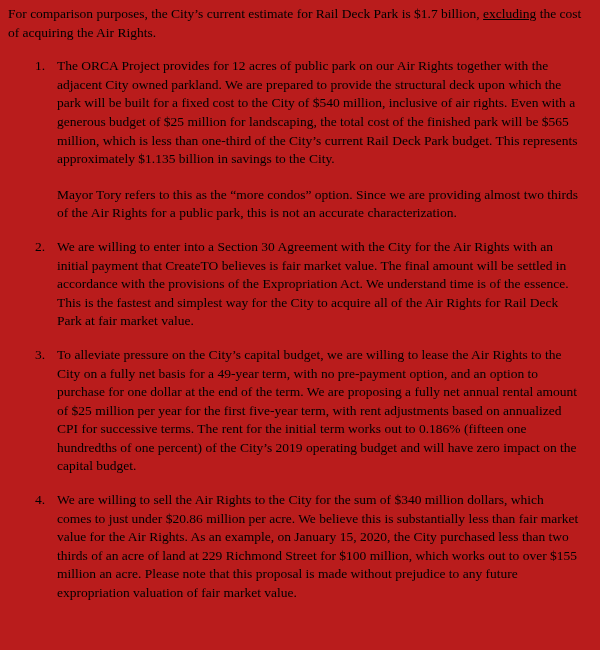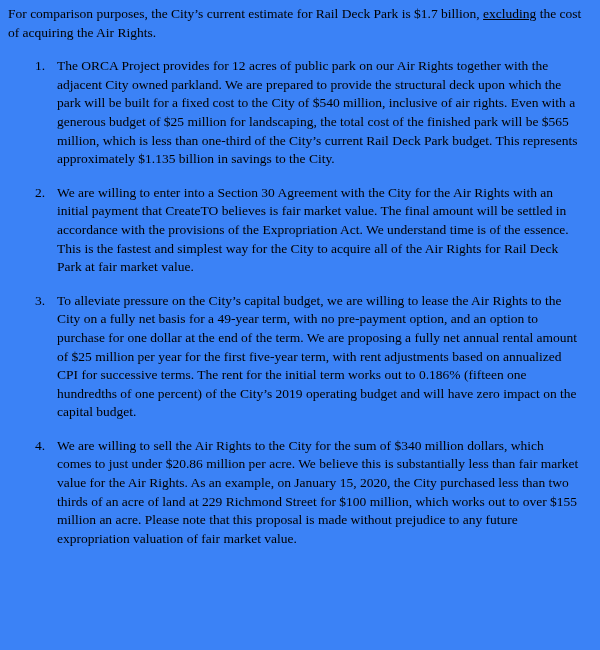--- a/index.html
+++ b/index.html
@@ -15,21 +15,21 @@
   .page {
     position: relative;
     width: 600px;
     height: 650px;
     box-sizing: border-box;
     padding: 5px 10px 0 8px;
     font-family: "Liberation Serif", "DejaVu Serif", serif;
     font-size: 13.5px;
     line-height: 18.6px;
     color: #000000;
-    background: #3b82f6;
+    background: #b91c1c;
   }
   .intro {
     margin: 0 0 15px 0;
     padding-right: 2px;
   }
   .underline {
     text-decoration: underline;
   }
   .item {
     position: relative;
@@ -58,20 +58,21 @@
 </head>
 <body>
 
 <div class="page">
 
   <p class="intro"><span>For comparison purposes, the City’s current estimate for Rail Deck Park is $1.7 billion, </span><span class="underline">excluding</span><span> the cost of acquiring the Air Rights.</span></p>
 
   <div class="item">
     <span class="num">1.</span>
     <div class="body">The ORCA Project provides for 12 acres of public park on our Air Rights together with the adjacent City owned parkland. We are prepared to provide the structural deck upon which the park will be built for a fixed cost to the City of $540 million, inclusive of air rights. Even with a generous budget of $25 million for landscaping, the total cost of the finished park will be $565 million, which is less than one-third of the City’s current Rail Deck Park budget. This represents approximately $1.135 billion in savings to the City.</div>
+    <div class="note">Mayor Tory refers to this as the “more condos” option. Since we are providing almost two thirds of the Air Rights for a public park, this is not an accurate characterization.</div>
   </div>
 
   <div class="item">
     <span class="num">2.</span>
     <div class="body">We are willing to enter into a Section 30 Agreement with the City for the Air Rights with an initial payment that CreateTO believes is fair market value. The final amount will be settled in accordance with the provisions of the Expropriation Act. We understand time is of the essence. This is the fastest and simplest way for the City to acquire all of the Air Rights for Rail Deck Park at fair market value.</div>
   </div>
 
   <div class="item">
     <span class="num">3.</span>
     <div class="body">To alleviate pressure on the City’s capital budget, we are willing to lease the Air Rights to the City on a fully net basis for a 49-year term, with no pre-payment option, and an option to purchase for one dollar at the end of the term. We are proposing a fully net annual rental amount of $25 million per year for the first five-year term, with rent adjustments based on annualized CPI for successive terms. The rent for the initial term works out to 0.186% (fifteen one hundredths of one percent) of the City’s 2019 operating budget and will have zero impact on the capital budget.</div>

